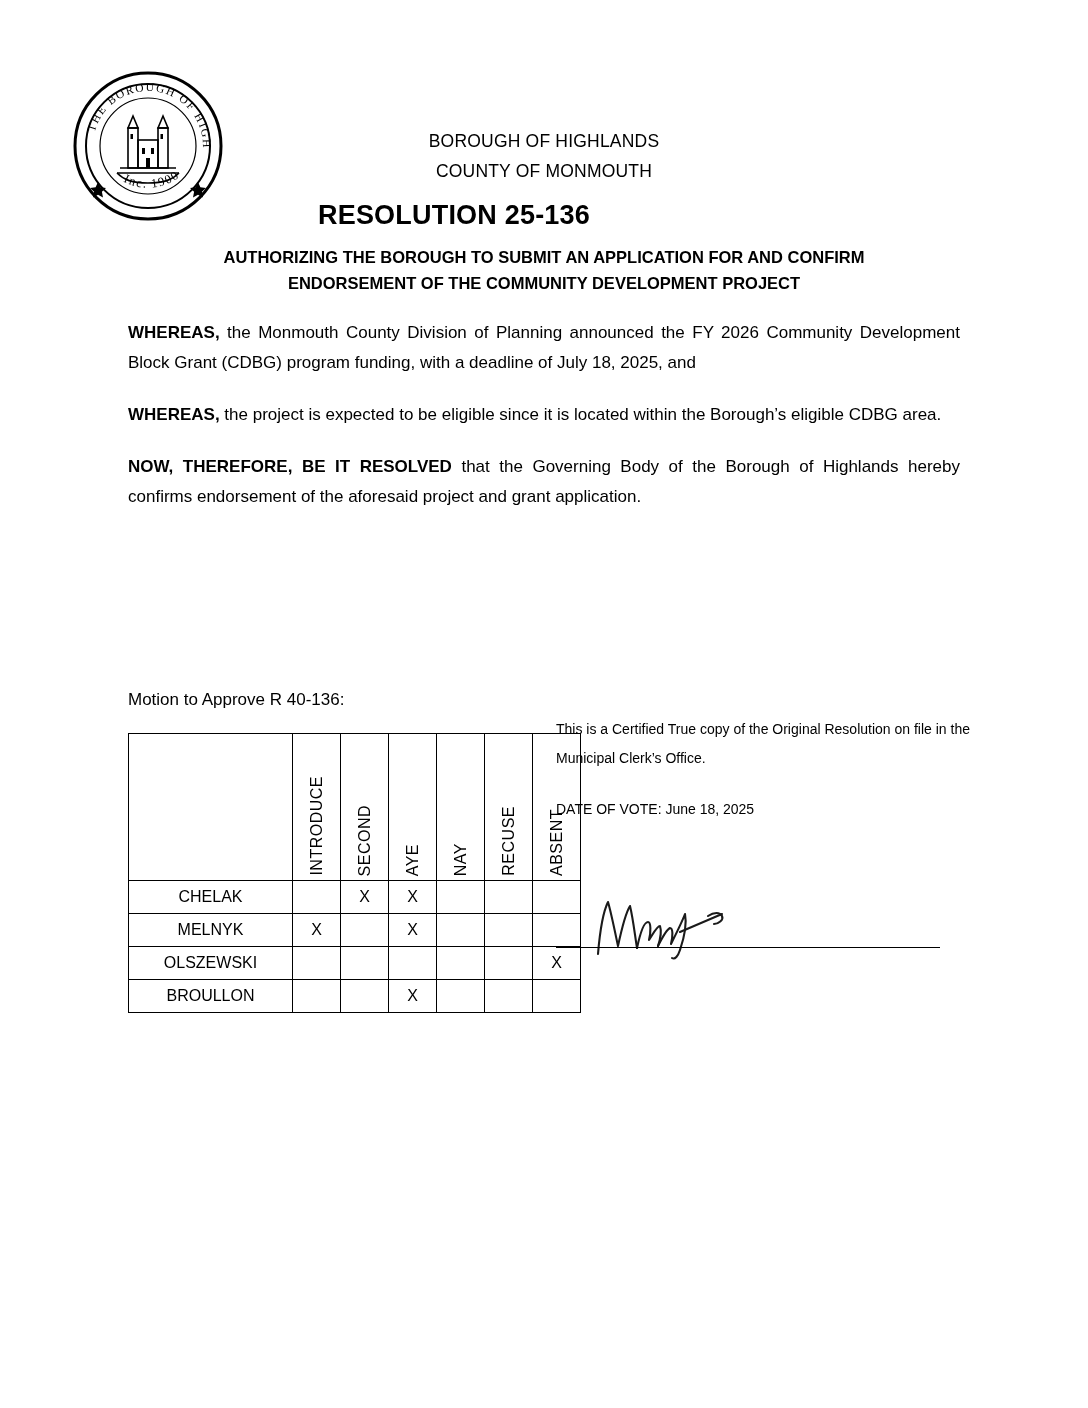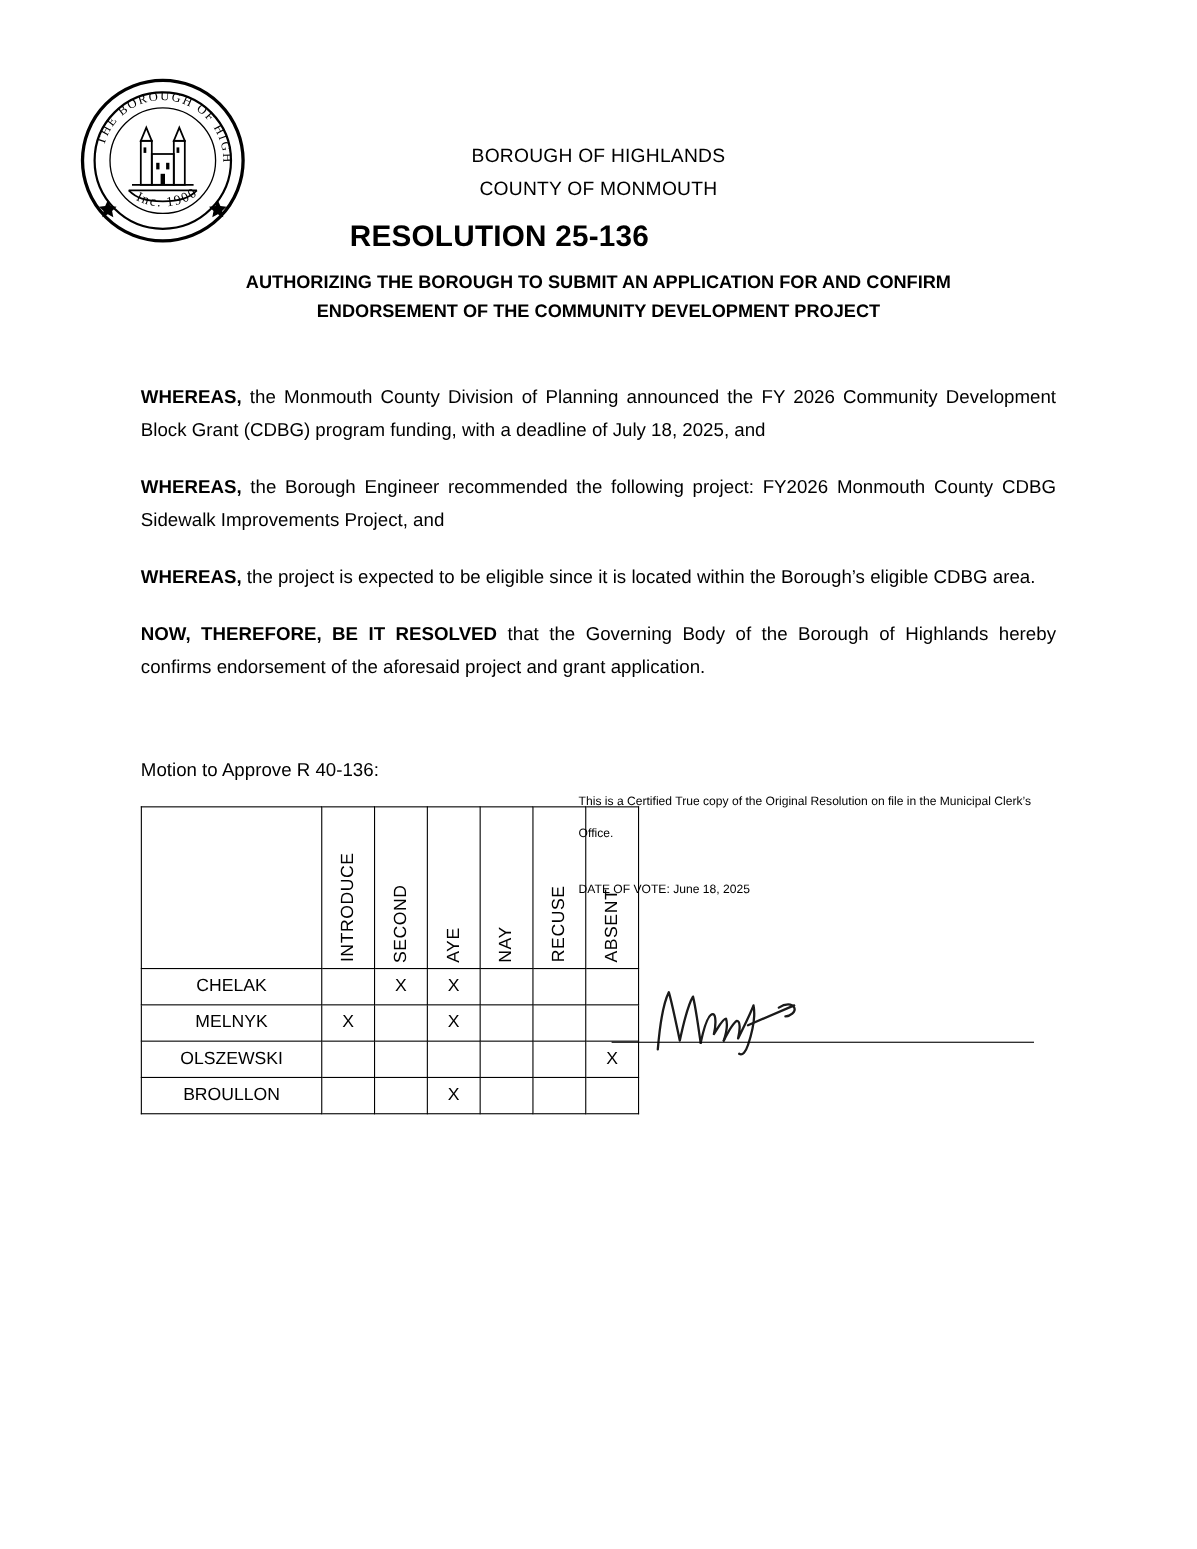--- a/index.html
+++ b/index.html
@@ -66,21 +66,20 @@
 
   
   .body {
     position: absolute;
     left: 128px;
     top: 318px;
     width: 832px;
     font-size: 17px;
     line-height: 30px;
     text-align: justify;
-    margin-top: 28px;
   }
   .body p {
     margin: 0 0 22px 0;
   }
   .body .lead {
     font-weight: bold;
   }
 
   
   .motion {
@@ -129,24 +128,24 @@
     font-size: 16.5px;
   }
   .mark-cell {
     height: 32px;
     font-size: 16.5px;
   }
 
   
   .cert {
     position: absolute;
-    left: 526px;
+    left: 556px;
     top: 715px;
     width: 420px;
-    font-size: 11px;
+    font-size: 14px;
     line-height: 29px;
   }
   .cert p { margin: 0 0 22px 0; }
   .sig-line {
     position: absolute;
     left: 556px;
     top: 935px;
     width: 384px;
     border-bottom: 1px solid #000000;
     font-size: 17px;
@@ -223,21 +222,20 @@
 
   <div class="res-title">RESOLUTION 25-136</div>
 
   <div class="subtitle">
     <div>AUTHORIZING THE BOROUGH TO SUBMIT AN APPLICATION FOR AND CONFIRM</div>
     <div>ENDORSEMENT OF THE COMMUNITY DEVELOPMENT PROJECT</div>
   </div>
 
   <div class="body">
     <p><span class="lead">WHEREAS,</span><span> the Monmouth County Division of Planning announced the FY 2026 Community Development Block Grant (CDBG) program funding, with a deadline of July 18, 2025, and</span></p>
-    <p><span class="lead">WHEREAS,</span><span> the Borough Engineer recommended the following project: FY2026 Monmouth County CDBG Sidewalk Improvements Project, and</span></p>
     <p><span class="lead">WHEREAS,</span><span> the project is expected to be eligible since it is located within the Borough’s eligible CDBG area.</span></p>
     <p><span class="lead">NOW, THEREFORE, BE IT RESOLVED</span><span> that the Governing Body of the Borough of Highlands hereby confirms endorsement of the aforesaid project and grant application.</span></p>
   </div>
 
   <div class="motion">Motion to Approve R 40-136:</div>
 
   <table class="vote-table">
     <colgroup>
       <col class="namecol">
       <col class="votecol">

